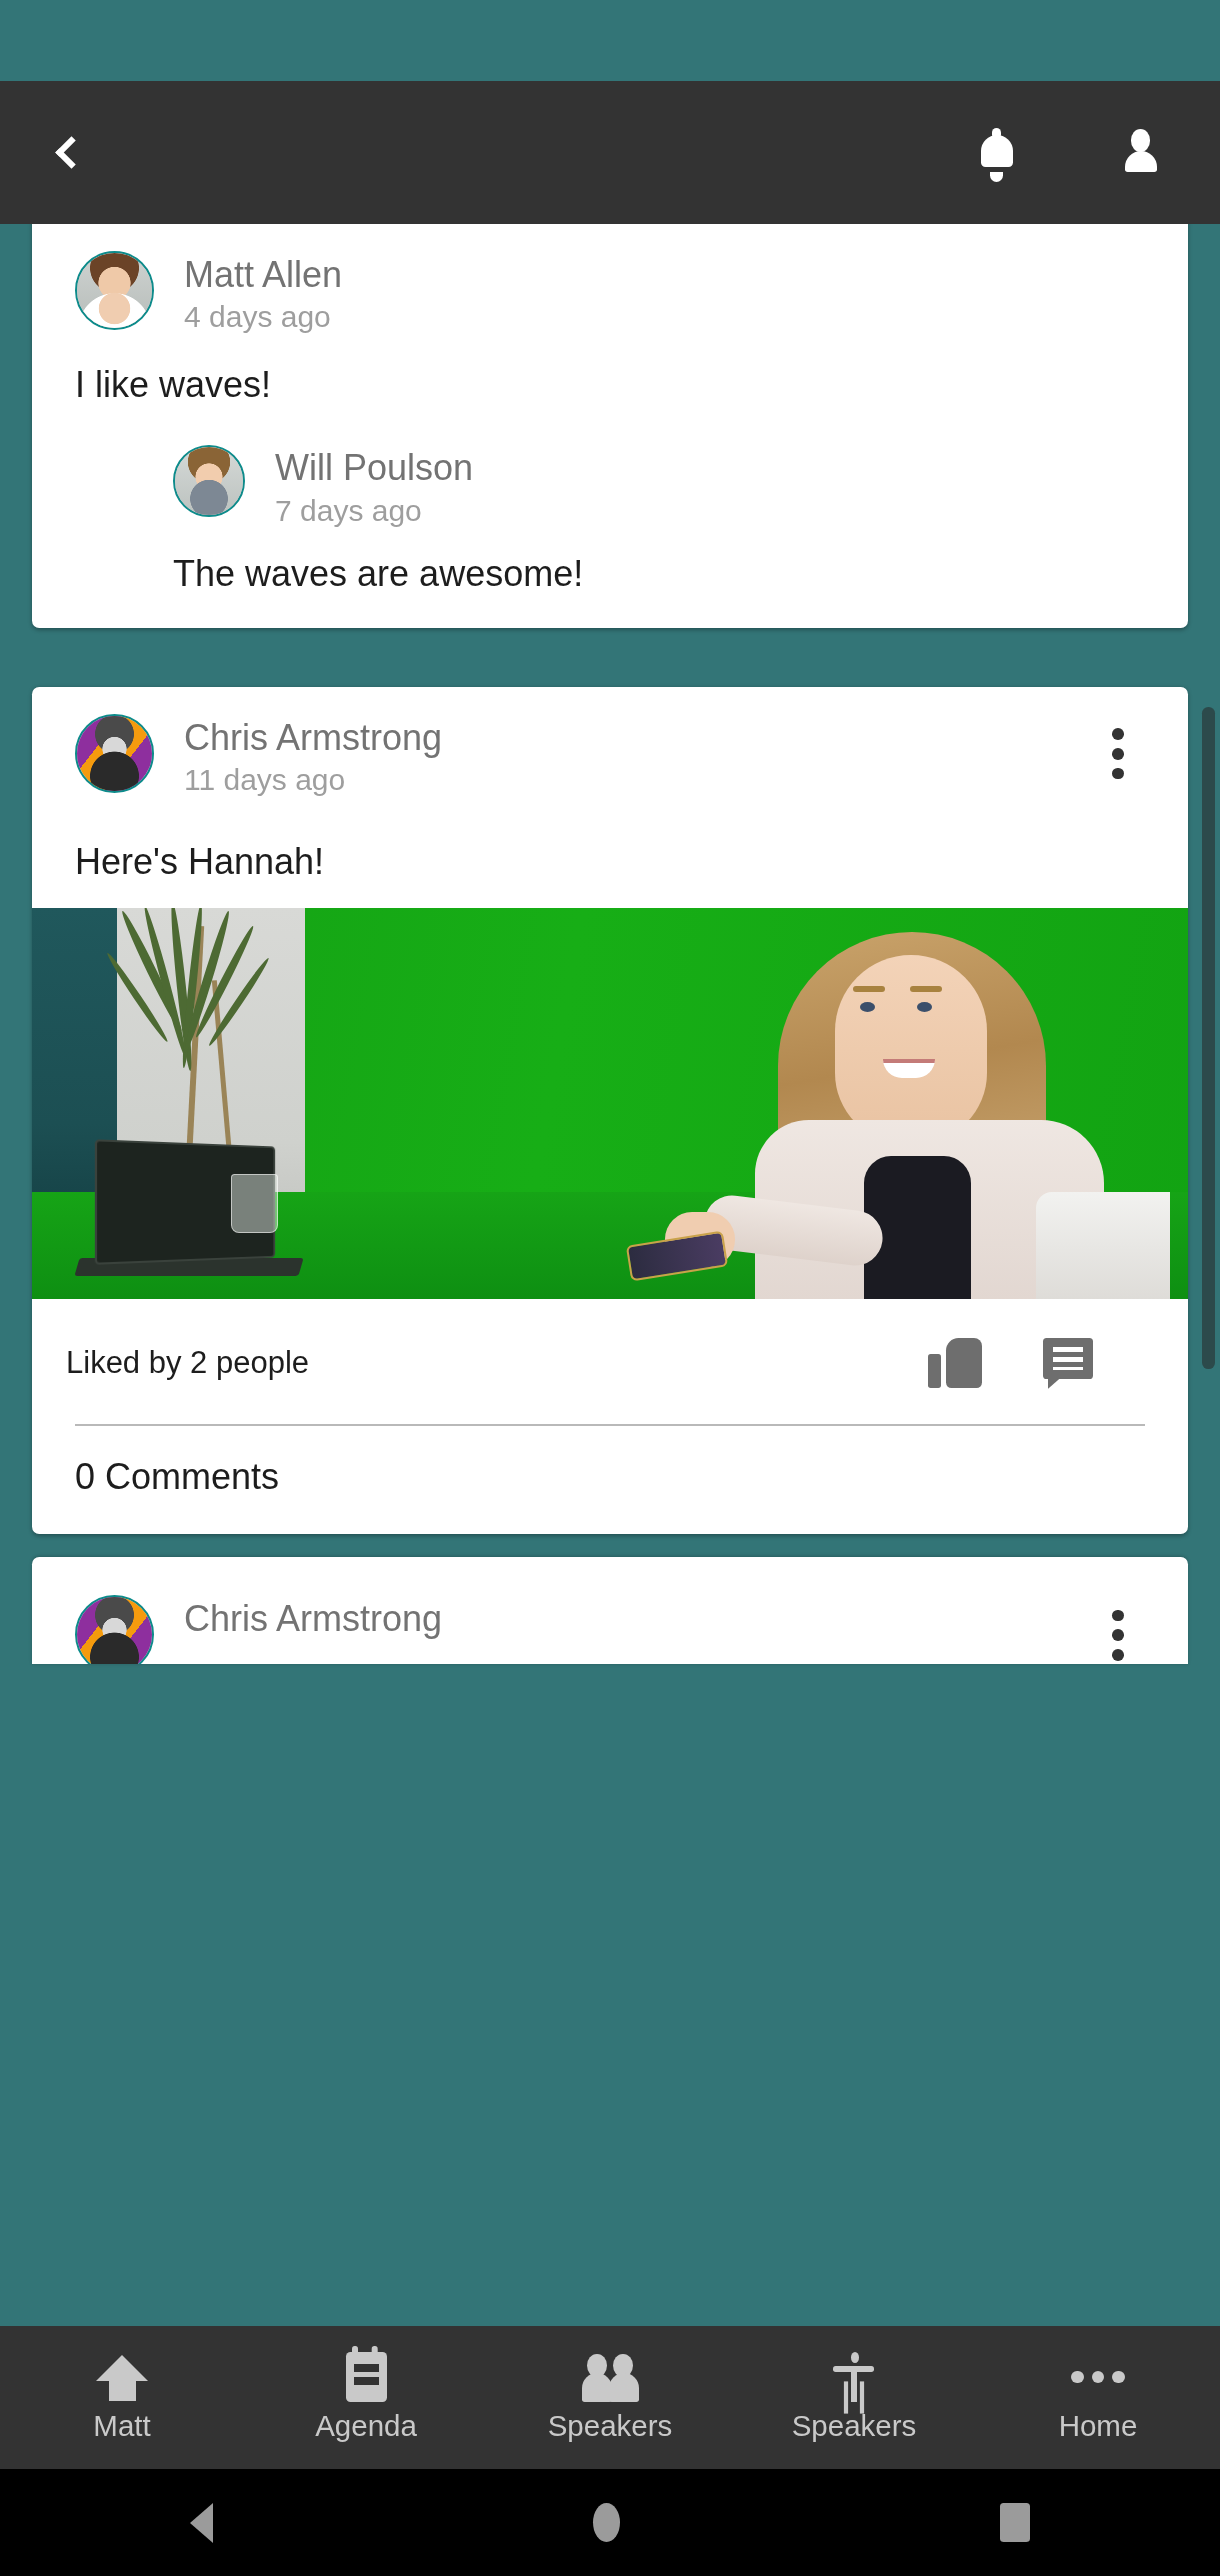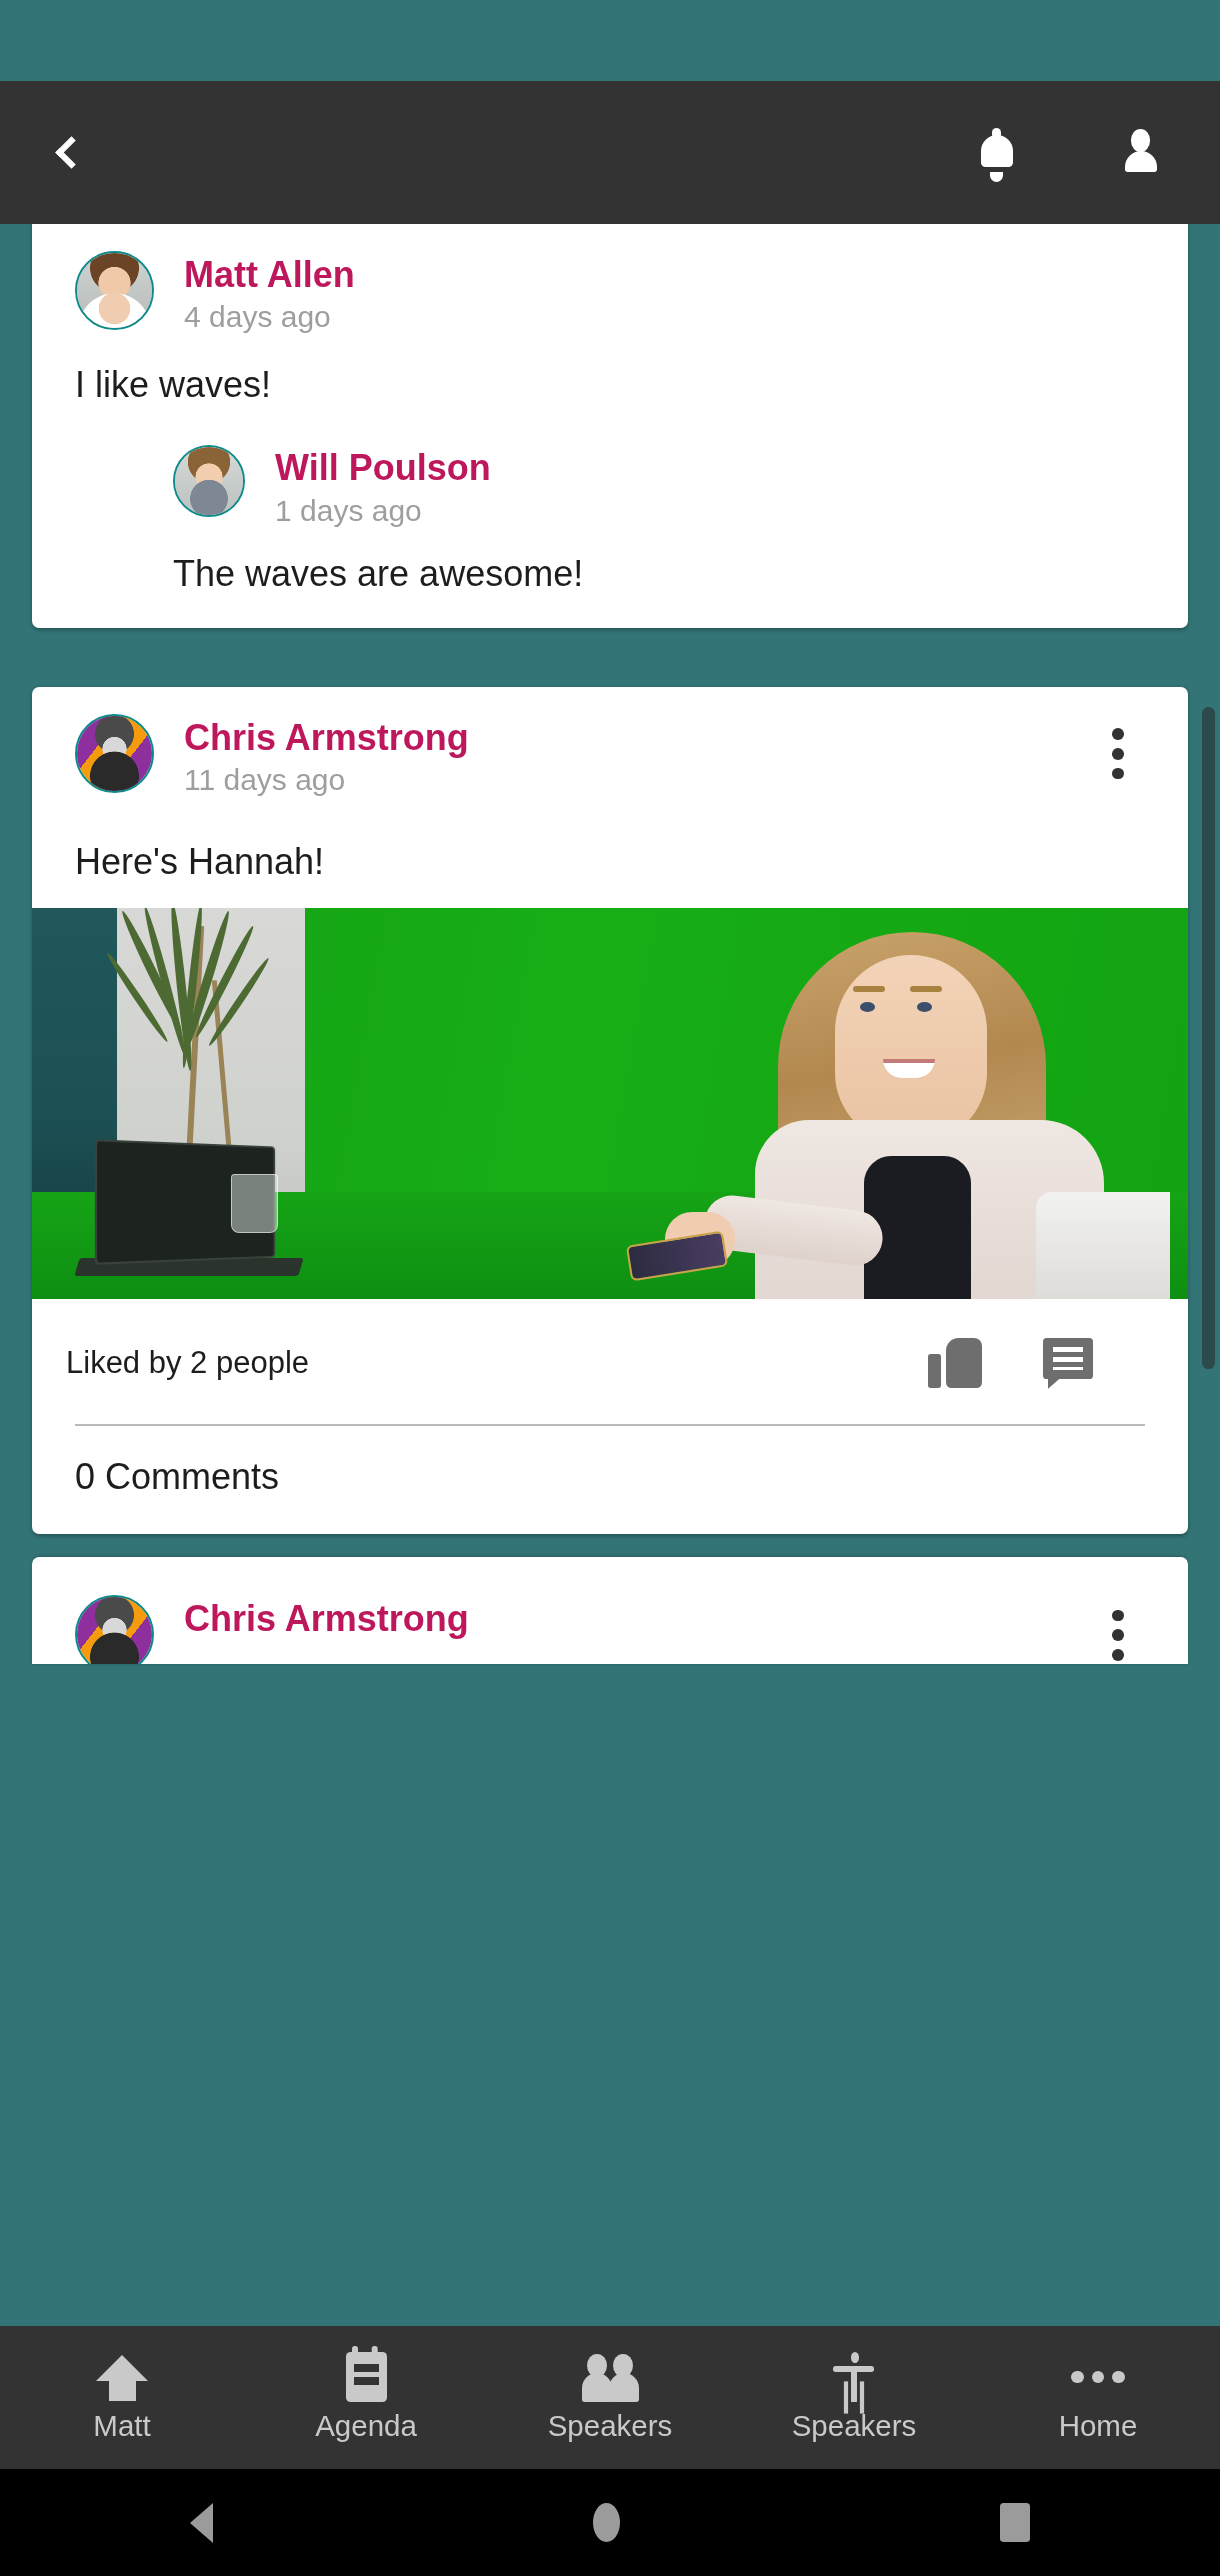--- a/index.html
+++ b/index.html
@@ -116,21 +116,21 @@
 
   .post-head { display:flex; align-items:flex-start; padding-top:27px; }
   .avatar {
     width:79px; height:79px; border-radius:50%;
     border:2.7px solid #0d8b8b; overflow:hidden; flex:none;
     position:relative; background:#cfcfcf;
   }
   .avatar.sm { width:72px; height:72px; }
   .av-inner { position:absolute; inset:0; }
   .meta { margin-left:30px; padding-top:3.6px; }
-  .pname { font-size:36px; color:#be185d; font-weight:700; line-height:1.12; }
+  .pname { font-size:36px; color:#737373; font-weight:400; line-height:1.12; }
   .ptime { font-size:30px; color:#9e9e9e; margin-top:5.4px; line-height:1.15; }
   .kebab { margin-left:auto; width:54px; display:flex; flex-direction:column;
            align-items:center; gap:8px; padding-top:14.3px; }
   .kebab span { width:11.6px; height:11.6px; border-radius:50%; background:#333; display:block; }
   .ptext { font-size:36px; color:#1d1d1d; line-height:1.3; }
 
   
   .clip-card {
     background:#fff; border-radius:0 0 7.2px 7.2px; margin:0 32px 23px 32px;
     box-shadow:0 1.8px 4.5px rgba(0,0,0,0.30);
@@ -397,21 +397,21 @@
           <div class="post-head" style="padding-top:0;margin-top:36px;">
             <div class="avatar sm">
               <div class="av-inner" style="background:
                    radial-gradient(circle at 50% 76%, #7d8894 0 30%, transparent 31%),
                    radial-gradient(circle at 50% 44%, #f2cdae 0 26%, transparent 27%),
                    radial-gradient(circle at 50% 22%, #8a6436 0 33%, transparent 34%),
                    linear-gradient(180deg,#d5d9d7,#bcc2bf);"></div>
             </div>
             <div class="meta">
               <div class="pname">Will Poulson</div>
-              <div class="ptime">1 days ago</div>
+              <div class="ptime">7 days ago</div>
             </div>
           </div>
           <div class="ptext">The waves are awesome!</div>
         </div>
       </div>
     </div>
 
     <div class="card">
       <div class="card-pad">
         <div class="post-head">

